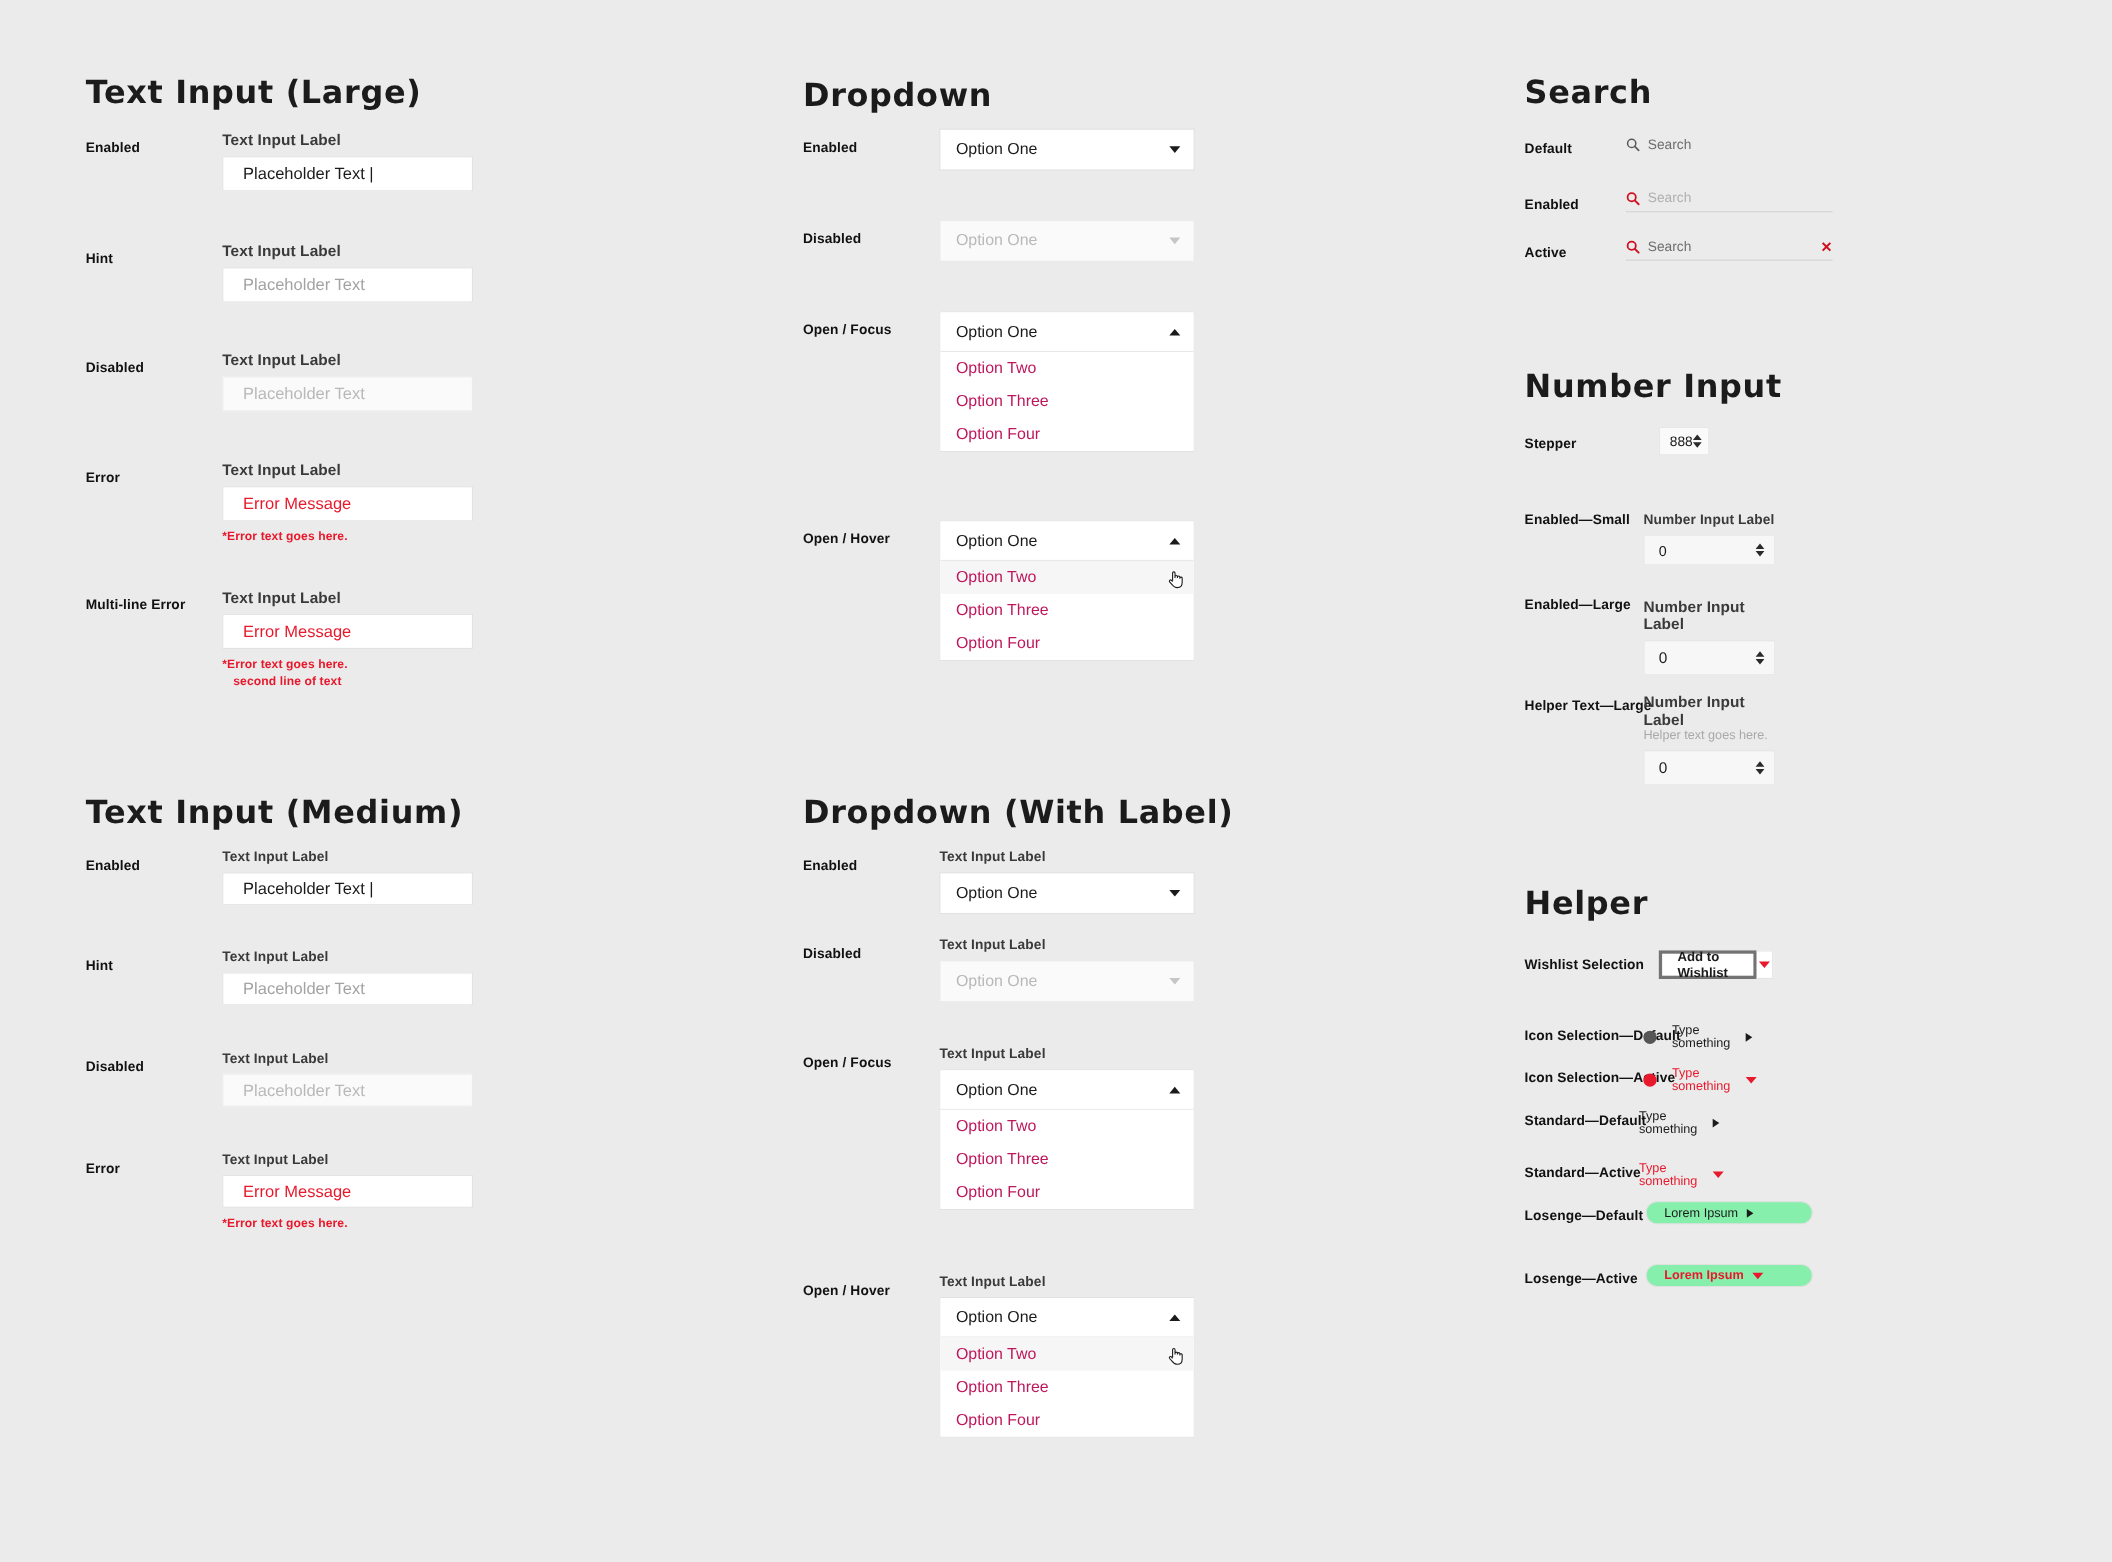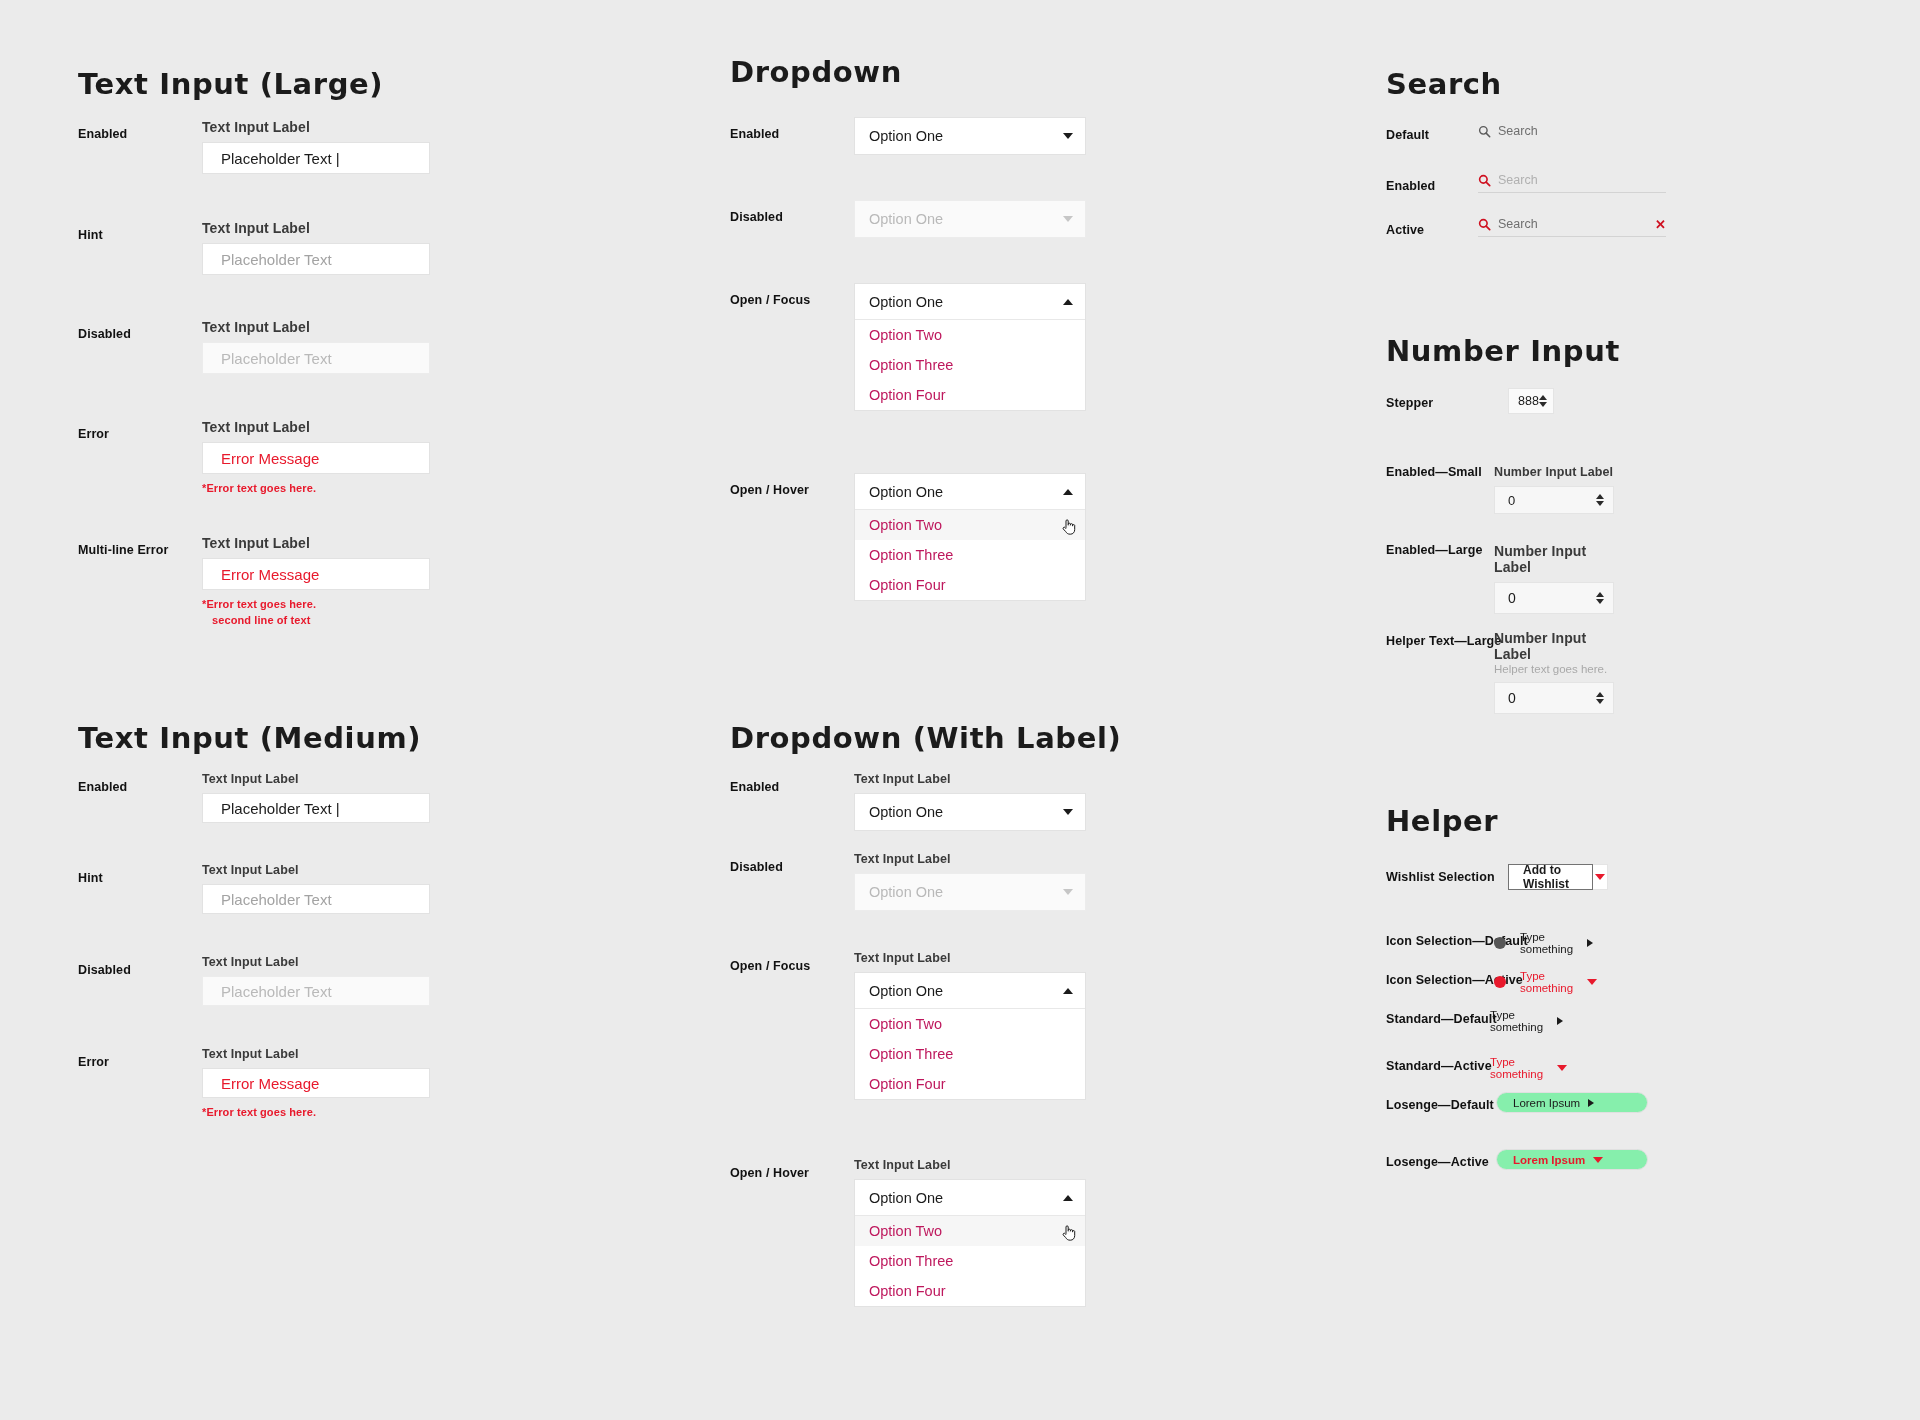--- a/index.html
+++ b/index.html
@@ -117,21 +117,21 @@
   .ni.lg { height: 32px; font-size: 14px; }
   .spin { display: flex; flex-direction: column; gap: 2px; align-items: center; }
   .spin i { display: block; width: 0; height: 0; }
   .spin i.u { border-left: 4px solid transparent; border-right: 4px solid transparent; border-bottom: 5px solid #2a2a2a; }
   .spin i.d { border-left: 4px solid transparent; border-right: 4px solid transparent; border-top: 5px solid #2a2a2a; }
   .helper-text { font-size: 11.5px; color: #a9a9a9; margin: 1px 0 7px; }
 
   
   .wishlist { display: flex; }
   .wishlist .main {
-    background: #fff; border: 1px solid #737373; height: 26px;
+    background: #fff; border: 3px solid #737373; height: 26px;
     display: flex; align-items: center; padding: 0 14px;
     font-size: 12px; font-weight: 700; color: #1b1b1b;
   }
   .wishlist .arrow {
     background: #fff; border: 1px solid #e4e4e4; border-left: none;
     width: 24px; height: 26px; display: flex; align-items: center; justify-content: center;
   }
   .caret.red-down {
     border-left: 5px solid transparent; border-right: 5px solid transparent;
     border-top: 6px solid #e8192c; margin: 0;
@@ -258,21 +258,21 @@
         <div class="ti md error">
           <span class="val">Error Message</span>
         </div>
         <div class="err-text">*Error text goes here.</div>
       </div>
     </div>
   </div>
 
   <div class="col col-b">
 
-    <div style="position:absolute; top:58px; left:0;" class="sec-title">Dropdown</div>
+    <div style="position:absolute; top:72px; left:0;" class="sec-title">Dropdown</div>
 
     <div class="row" style="position:absolute; top:127px; left:0;">
       <div class="state">Enabled</div>
       <div class="ctrl" style="left:124px; top:-10px;">
         <div class="dd">
           <div class="dd-head">
             <span>Option One</span>
             <span class="caret down"></span>
           </div>
         </div>

